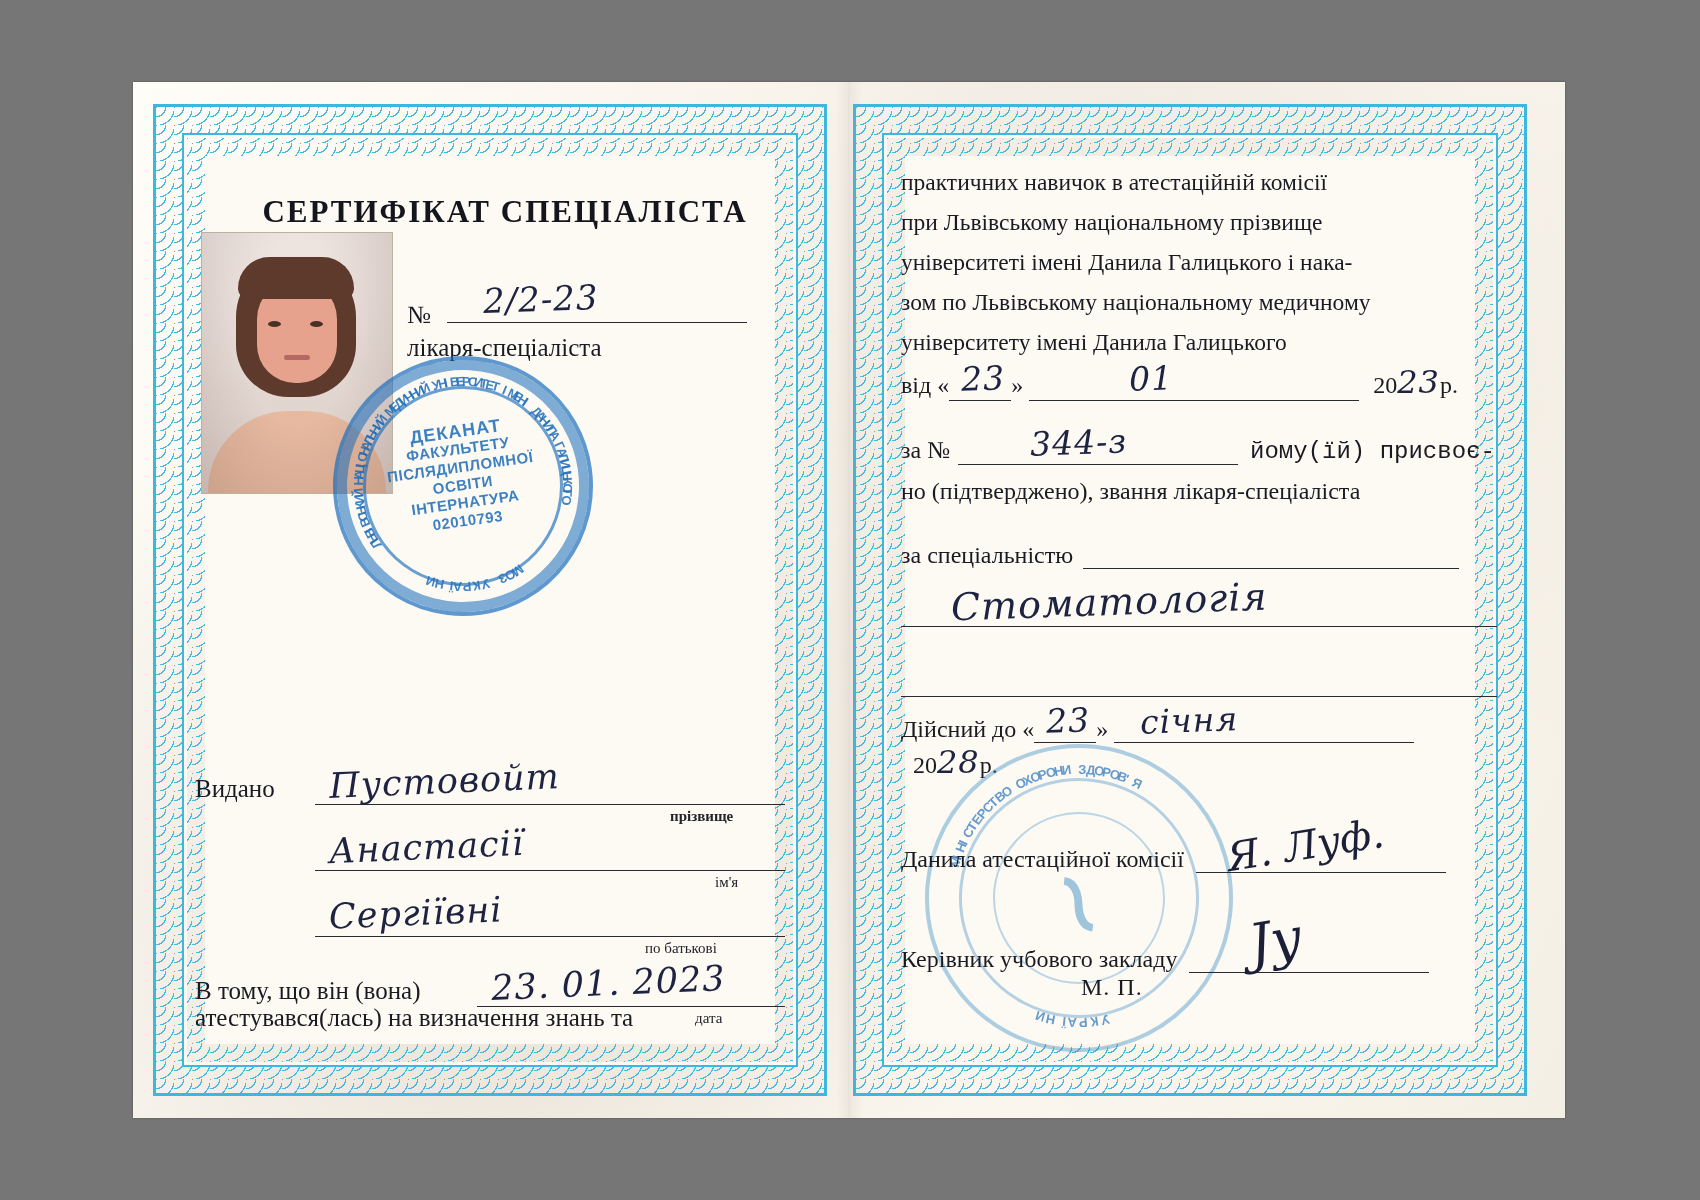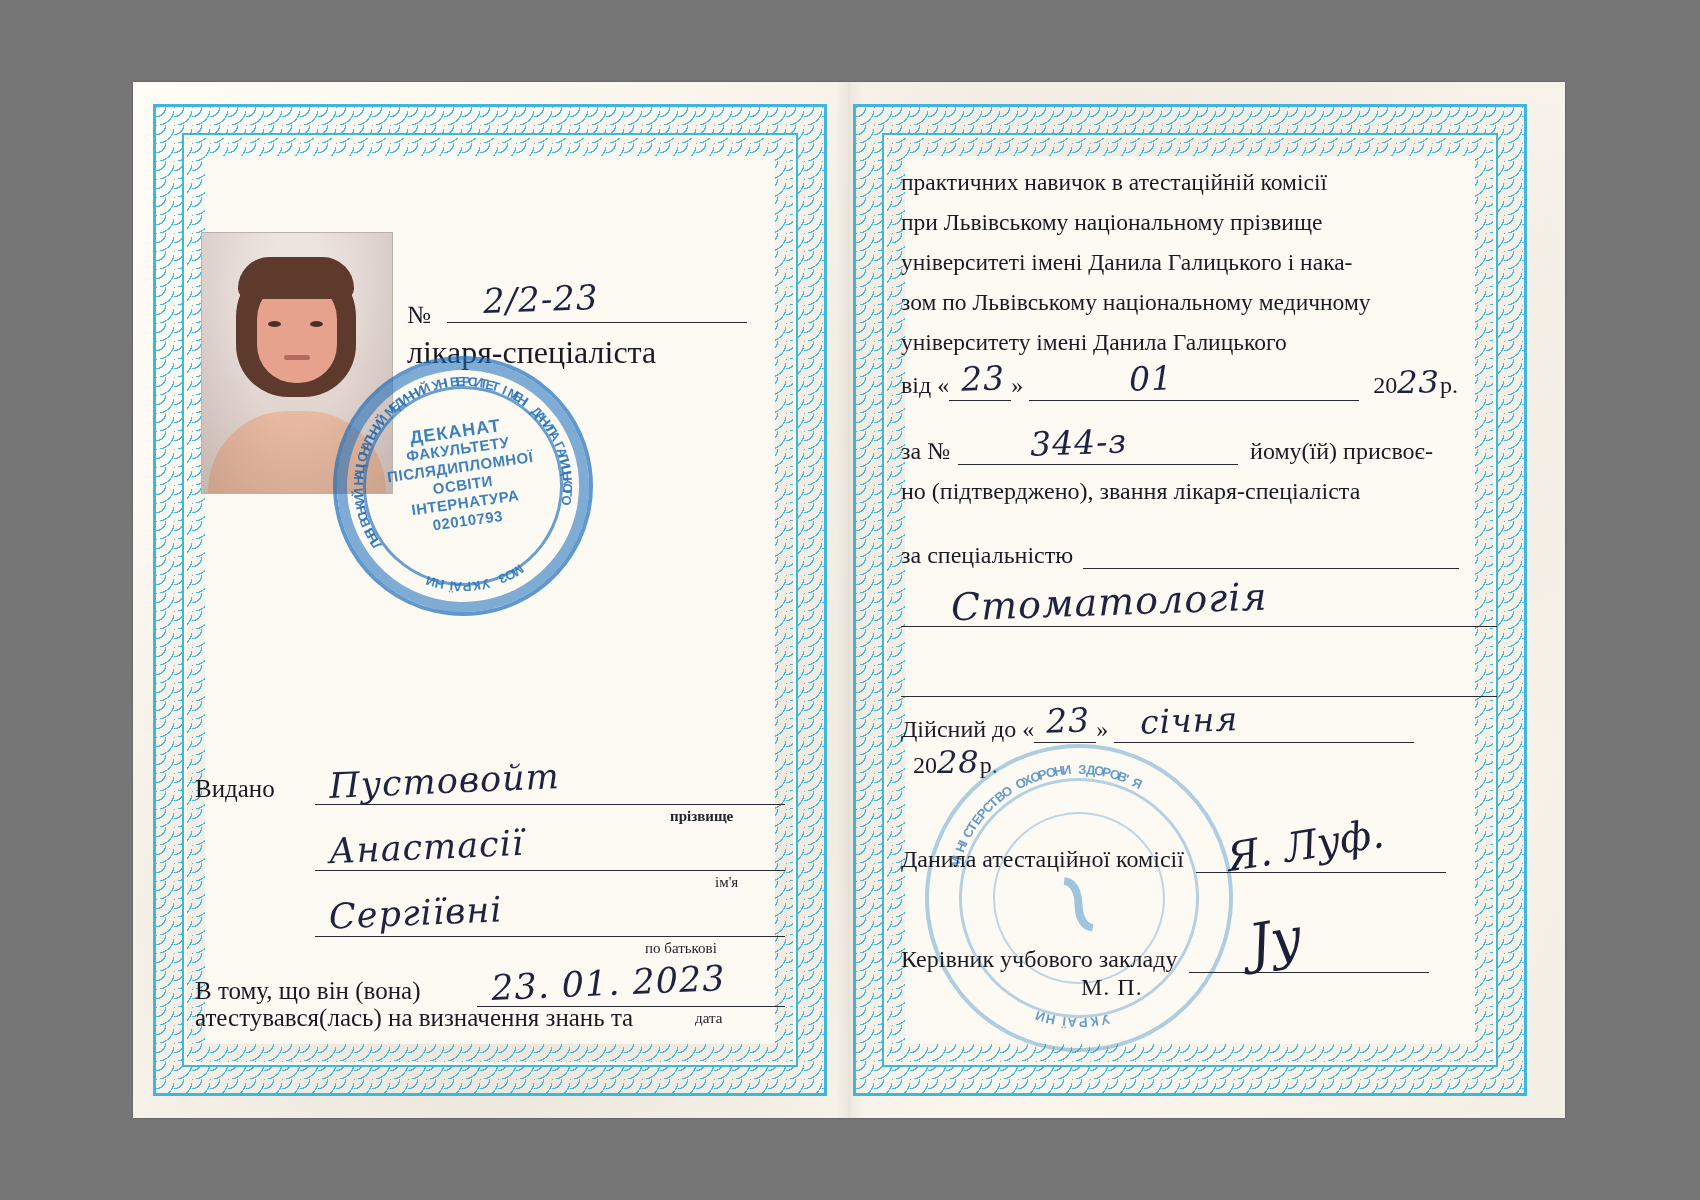--- a/index.html
+++ b/index.html
@@ -202,21 +202,21 @@
     left: 36px;
     bottom: 3px;
     font-size: 34px;
     transform: rotate(-2deg);
   }
 
   .subtitle {
     position: absolute;
     left: 222px;
     top: 200px;
-    font-size: 32px;
+    font-size: 25px;
   }
 
   
   .stamp-deanery {
     position: absolute;
     left: 148px;
     top: 222px;
     width: 252px;
     height: 252px;
     border-radius: 50%;
@@ -397,20 +397,21 @@
   <div class="sheet">
     <div class="paper-tex"></div>
 
     <div class="page-half left">
       <div class="guilloche">
         <div class="guilloche-mask"></div>
       </div>
 
       <div class="content">
 
+        <div class="title printed">СЕРТИФІКАТ СПЕЦІАЛІСТА</div>
 
         <div class="photo">
           <div class="bg"></div>
           <div class="hair"></div>
           <div class="face"></div>
           <div class="hair-front"></div>
           <div class="eye l"></div>
           <div class="eye r"></div>
           <div class="mouth"></div>
           <div class="shoulders"></div>
@@ -571,21 +572,21 @@
           <div class="j">університеті  імені  Данила  Галицького  і  нака-</div>
           <div class="j">зом  по Львівському  національному медичному</div>
           <div>університету  імені  Данила  Галицького</div>
         </div>
 
         <div class="rrow printed" style="top:228px;">
           <span>від «</span><span class="rline" style="width:62px;"><span class="hand" style="left:12px;">23</span></span><span>»</span><span class="rline" style="width:330px; margin-left:6px;"><span class="hand" style="left:100px;">01</span></span><span style="margin-left:14px;">20</span><span class="hand" style="font-size:32px;">23</span><span>р.</span>
         </div>
 
         <div class="rrow printed" style="top:292px;">
-          <span>за №</span><span class="rline" style="width:280px; margin-left:8px;"><span class="hand" style="left:72px;">344-з</span></span><span style="margin-left:12px;">йому(їй)  присвоє-</span>
+          <span>за №</span><span class="rline" style="width:280px; margin-left:8px;"><span class="hand" style="left:72px;">344-з</span></span><span style="margin-left:12px;font-family:Liberation Mono, monospace;">йому(їй)  присвоє-</span>
         </div>
 
         <div class="rrow printed" style="top:344px;">
           <span>но (підтверджено),  звання  лікаря-спеціаліста</span>
         </div>
 
         <div class="rrow printed" style="top:396px;">
           <span>за спеціальністю</span><span class="rline" style="width:376px; margin-left:10px;"></span>
         </div>
 

